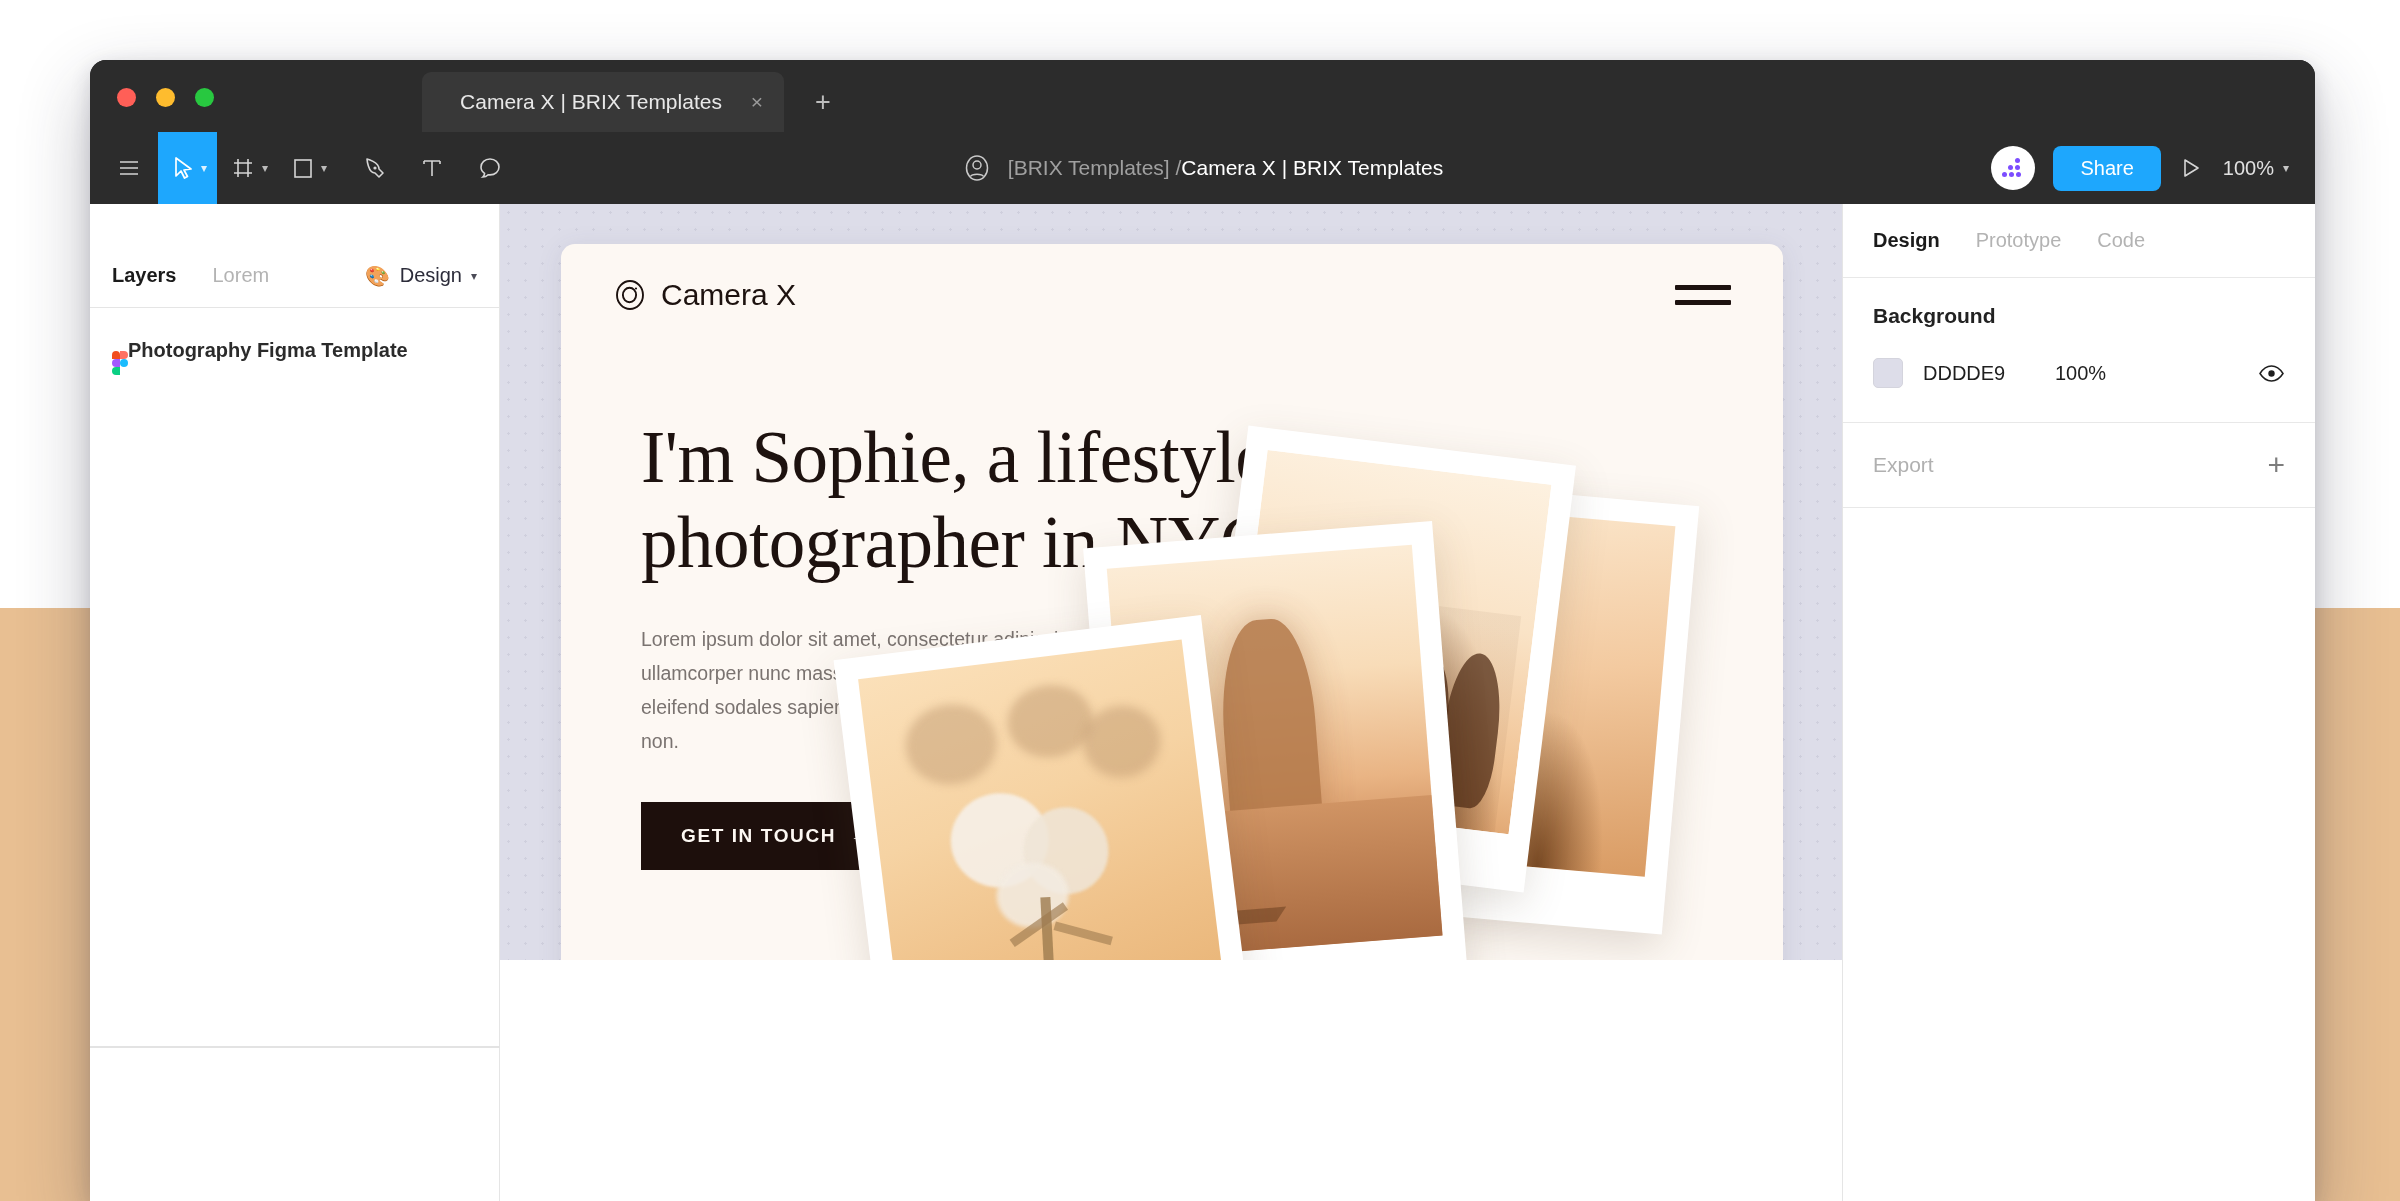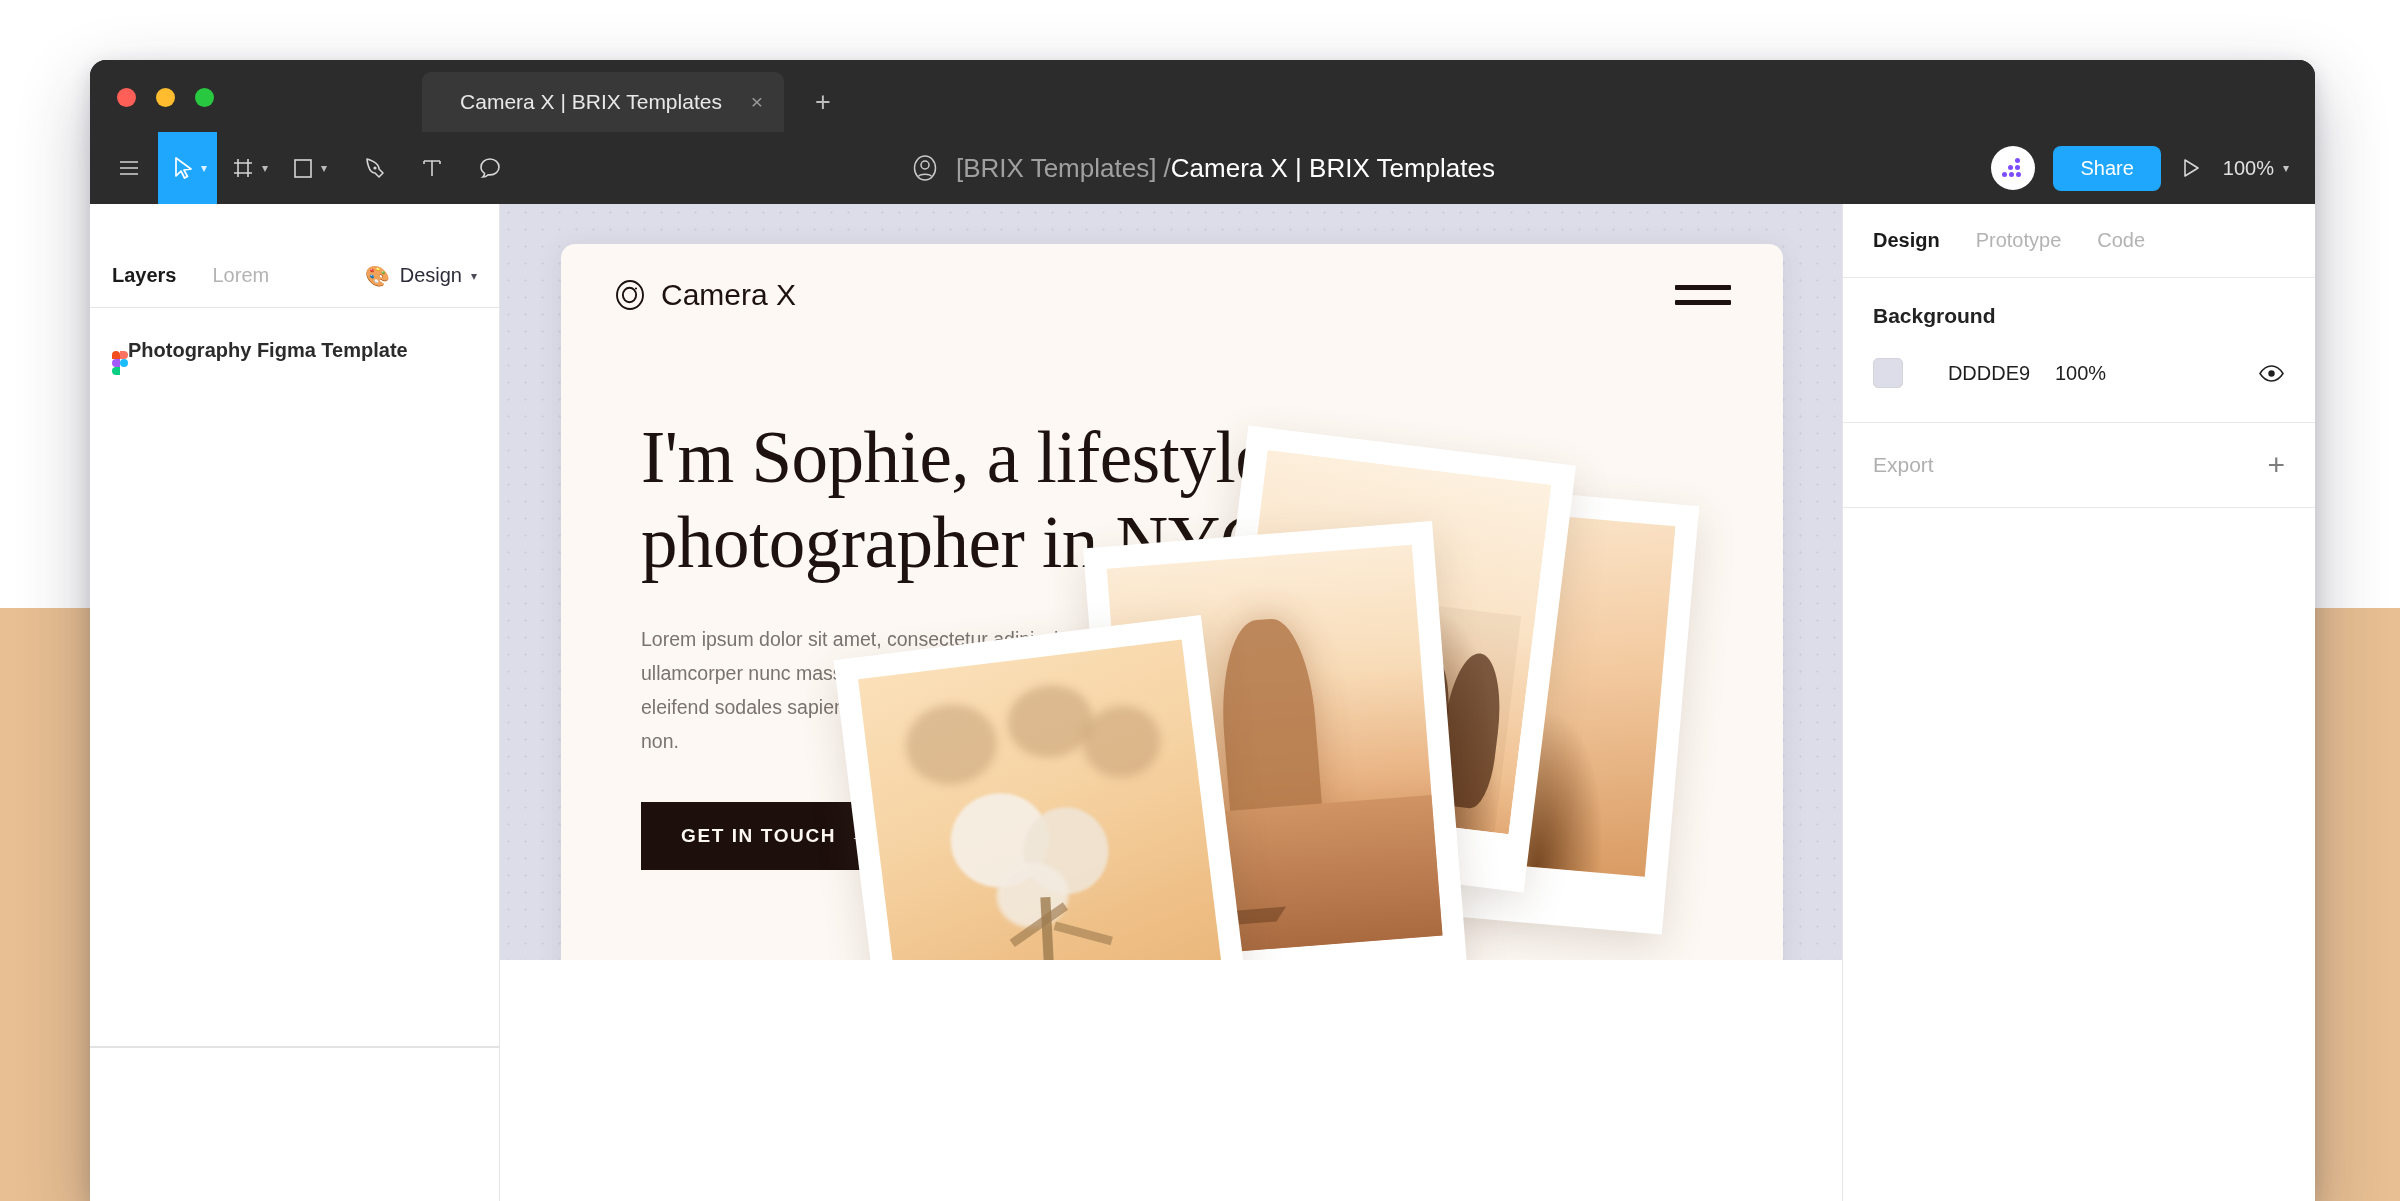--- a/index.html
+++ b/index.html
@@ -108,21 +108,21 @@
   .tool-btn.with-caret { width: auto; padding: 0 10px 0 14px; gap: 7px; }
   .tool-btn.active { background: #1ea7fd; color: #ffffff; }
   .caret { font-size: 12px; opacity: .85; }
 
   #breadcrumb-wrap {
     position: absolute; left: 0; right: 0; top: 0; height: 72px;
     display: flex; align-items: center; justify-content: center;
     gap: 16px; pointer-events: none;
   }
   #breadcrumb { display: flex; align-items: center; gap: 16px; pointer-events: auto; }
-  #breadcrumb-text { font-size: 26px; white-space: nowrap; }
+  #breadcrumb-text { font-size: 21px; white-space: nowrap; }
   #breadcrumb-team { color: #a0a0a0; }
   #breadcrumb-file { color: #ffffff; }
 
   #toolbar-right {
     position: absolute; right: 26px; top: 0; height: 72px;
     display: flex; align-items: center; gap: 18px;
   }
   #avatar {
     width: 44px; height: 44px; border-radius: 50%;
     background: #ffffff;
@@ -294,21 +294,21 @@
   #section-background { padding: 26px 30px 34px 30px; border-bottom: 1px solid #e8e8e8; }
   .section-title { font-size: 21px; font-weight: bold; color: #222222; }
   #bg-row {
     margin-top: 30px;
     display: flex; align-items: center;
   }
   #bg-swatch {
     width: 30px; height: 30px; border-radius: 5px;
     border: 1px solid #d4d4dd;
   }
-  #bg-hex { font-size: 20px; color: #1f1f1f; margin-left: 20px; width: 132px; text-align: center; }
+  #bg-hex { font-size: 20px; color: #1f1f1f; margin-left: 20px; width: 132px; }
   #bg-opacity { font-size: 20px; color: #1f1f1f; }
   #bg-visibility { margin-left: auto; cursor: pointer; color: #1f1f1f; display: flex; }
   #section-export {
     padding: 30px 30px;
     display: flex; align-items: center;
     border-bottom: 1px solid #e8e8e8;
     text-align: right;
   }
   #export-label { font-size: 21px; color: #b0b0b0; }
   #export-add { margin-left: auto; color: #7d7d7d; font-size: 30px; line-height: 22px; cursor: pointer; }

